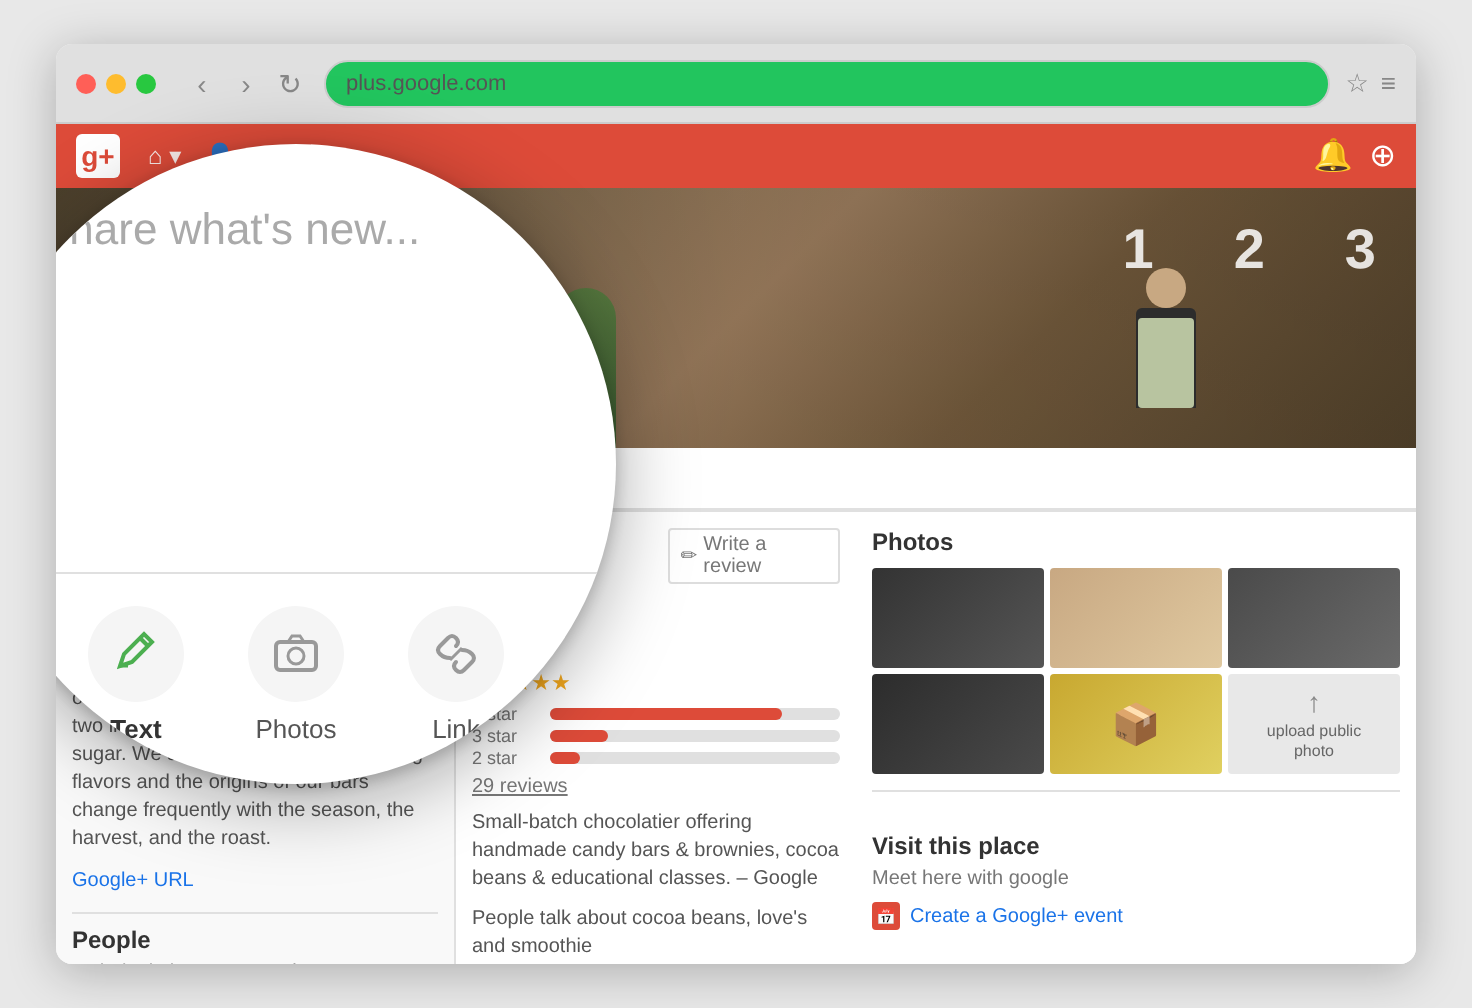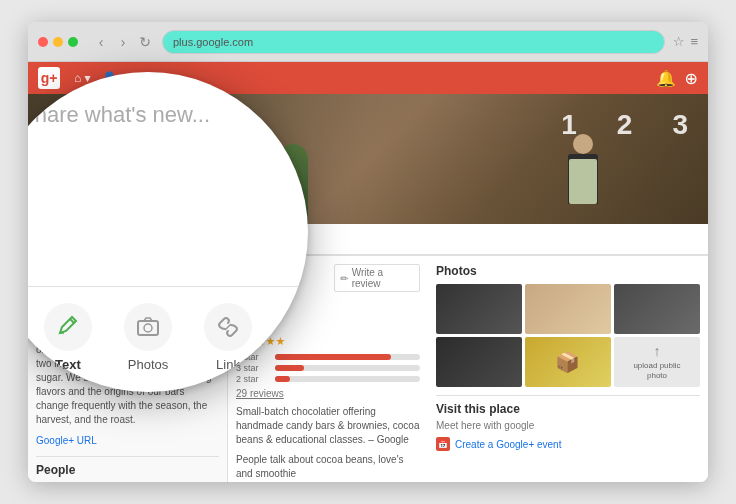--- a/index.html
+++ b/index.html
@@ -59,21 +59,21 @@
       align-items: center;
       justify-content: center;
       color: #888;
       font-size: 14px;
       cursor: pointer;
     }
 
     .address-bar {
       flex: 1;
       height: 24px;
-      background: #5eead4;
+      background: #22c55e;
       border-radius: 12px;
       border: 1px solid #ccc;
       display: flex;
       align-items: center;
       padding: 0 10px;
       font-size: 11px;
       color: #555;
     }
 
     .browser-actions {
@@ -392,21 +392,21 @@
     }
     .upload-icon {
       font-size: 14px;
       color: #888;
       margin-bottom: 2px;
     }
 
     
     .visit-section {
       border-top: 1px solid #e0e0e0;
-      padding-top: 6px;
+      padding-top: 20px;
     }
     .visit-title {
       font-size: 12px;
       font-weight: bold;
       color: #333;
       margin-bottom: 4px;
     }
     .visit-subtitle {
       font-size: 10px;
       color: #777;

